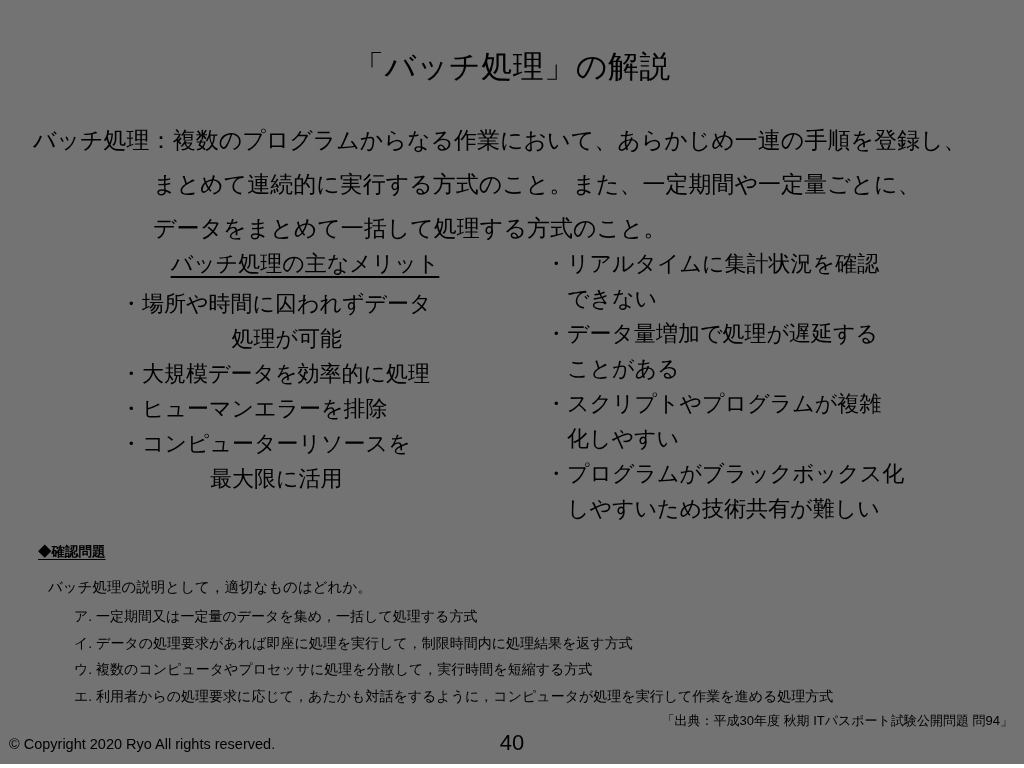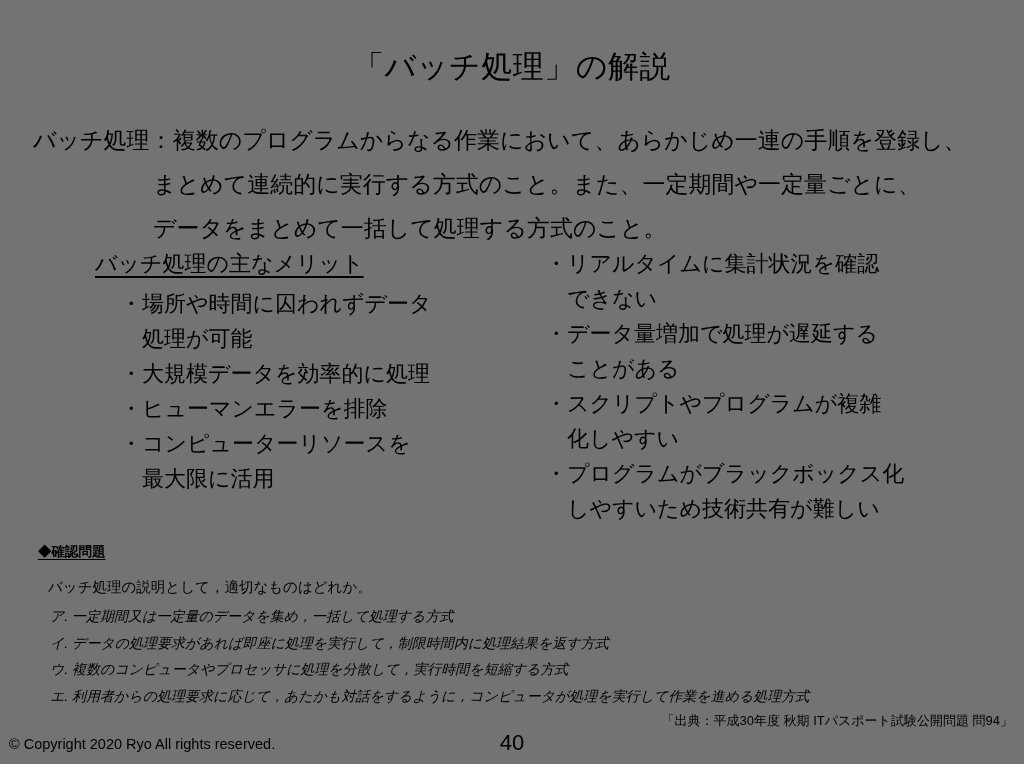--- a/index.html
+++ b/index.html
@@ -40,21 +40,21 @@
   .def-line-first { display: flex; }
   .def-term { flex: none; }
   .def-cont { margin-left: 120px; }
 
   .column {
     position: absolute;
     top: 246px;
     font-size: 22px;
     line-height: 35px;
   }
-  .column.merits { left: 95px; width: 420px; }
+  .column.merits { left: 95px; width: 420px; text-align: center; }
   .column.demerits { left: 528px; width: 470px; }
   .col-heading {
     text-decoration: underline;
     text-underline-offset: 5px;
     margin-bottom: 5px;
     white-space: nowrap;
   }
   .bullet { display: flex; }
   .merits .bullet { margin-left: 25px; }
   .demerits .bullet { margin-left: 17px; }
@@ -73,25 +73,24 @@
   }
   .quiz-question {
     position: absolute;
     left: 48px;
     top: 578px;
     font-size: 14.5px;
     white-space: nowrap;
   }
   .quiz-options {
     position: absolute;
-    left: 50px;
+    left: 74px;
     top: 603px;
     font-size: 14px;
     line-height: 26.5px;
-    font-style: italic;
   }
   .quiz-option { white-space: nowrap; }
 
   .source {
     position: absolute;
     right: 11px;
     top: 712px;
     font-size: 13px;
     white-space: nowrap;
   }

